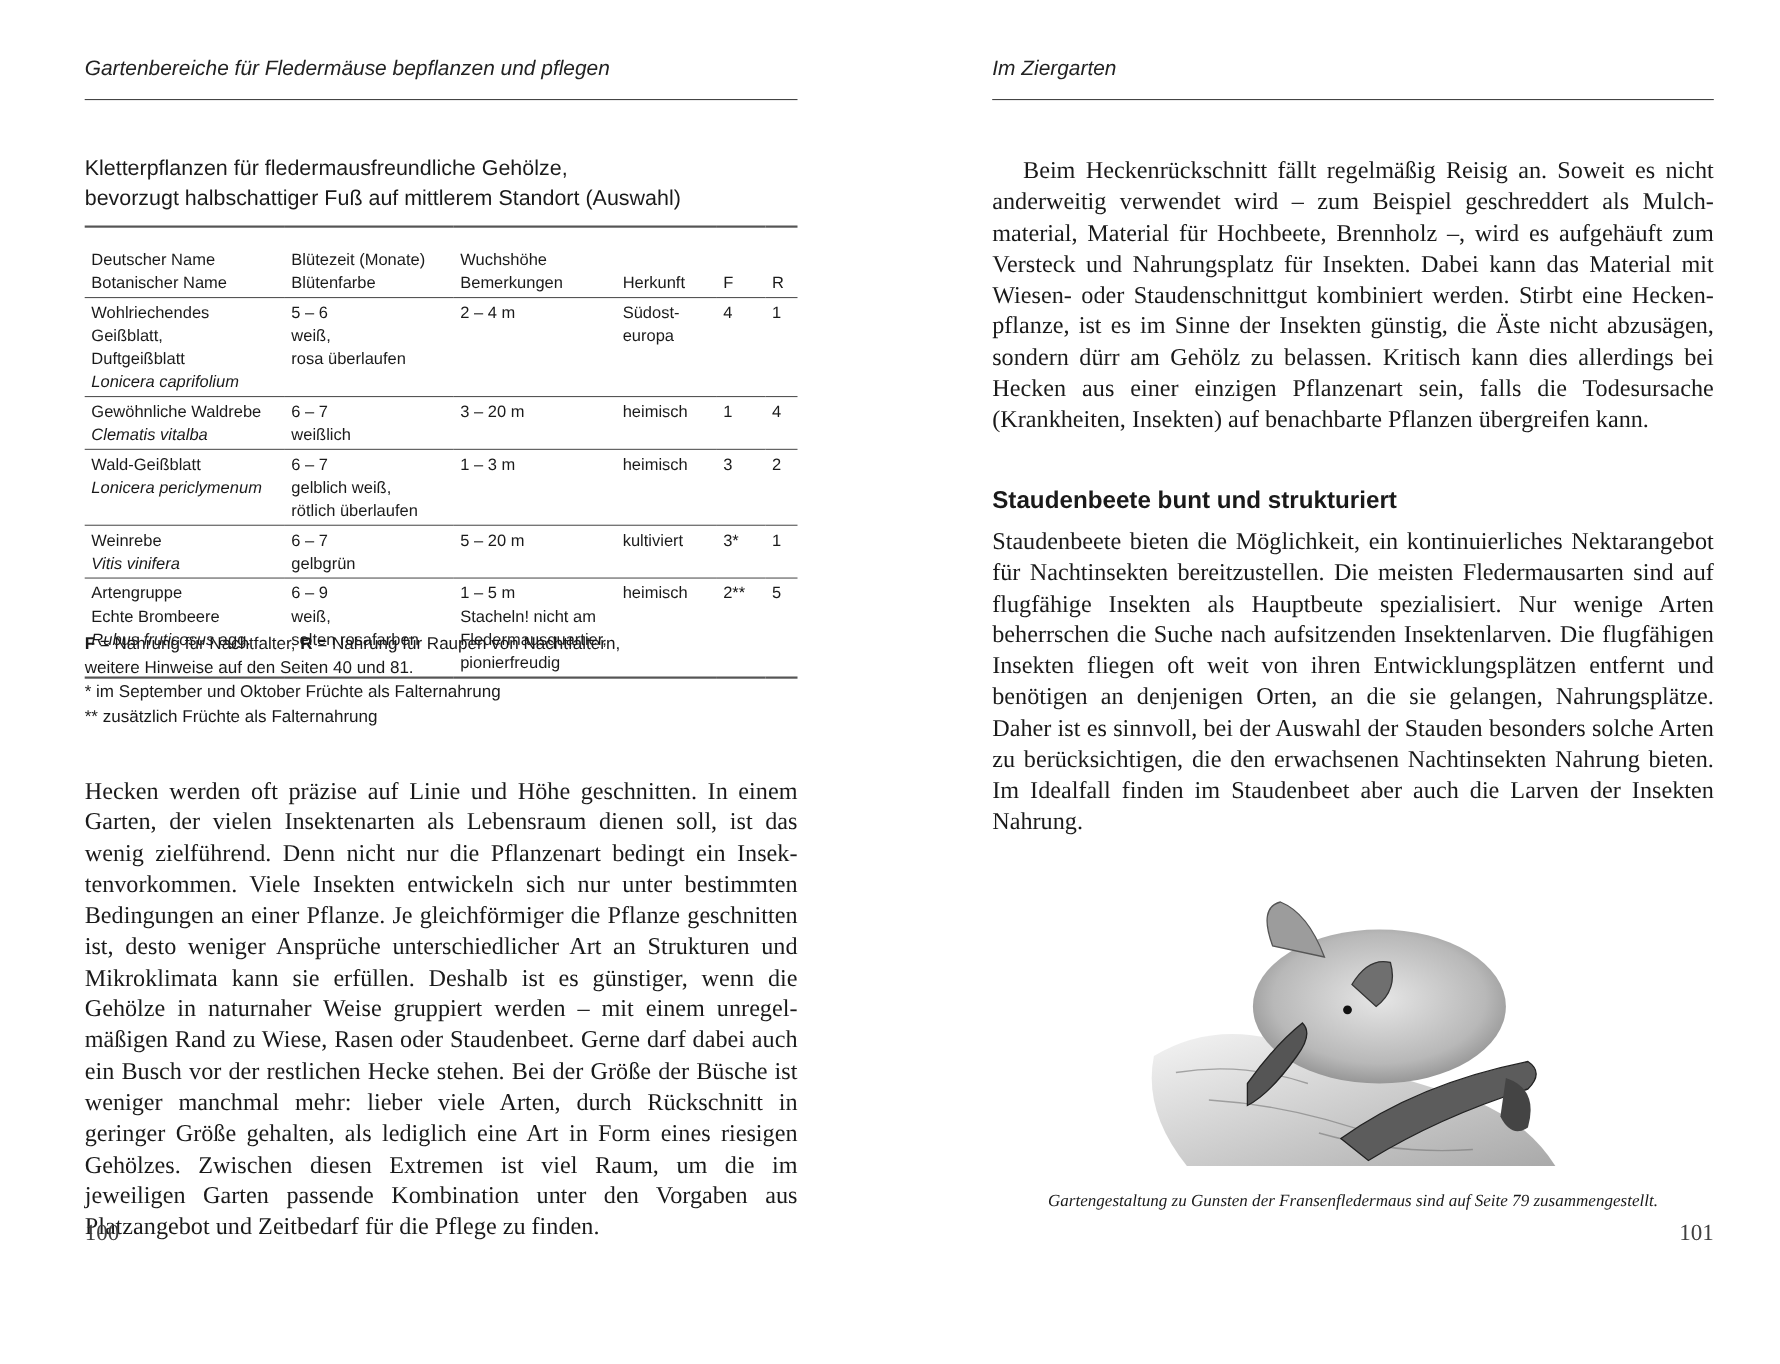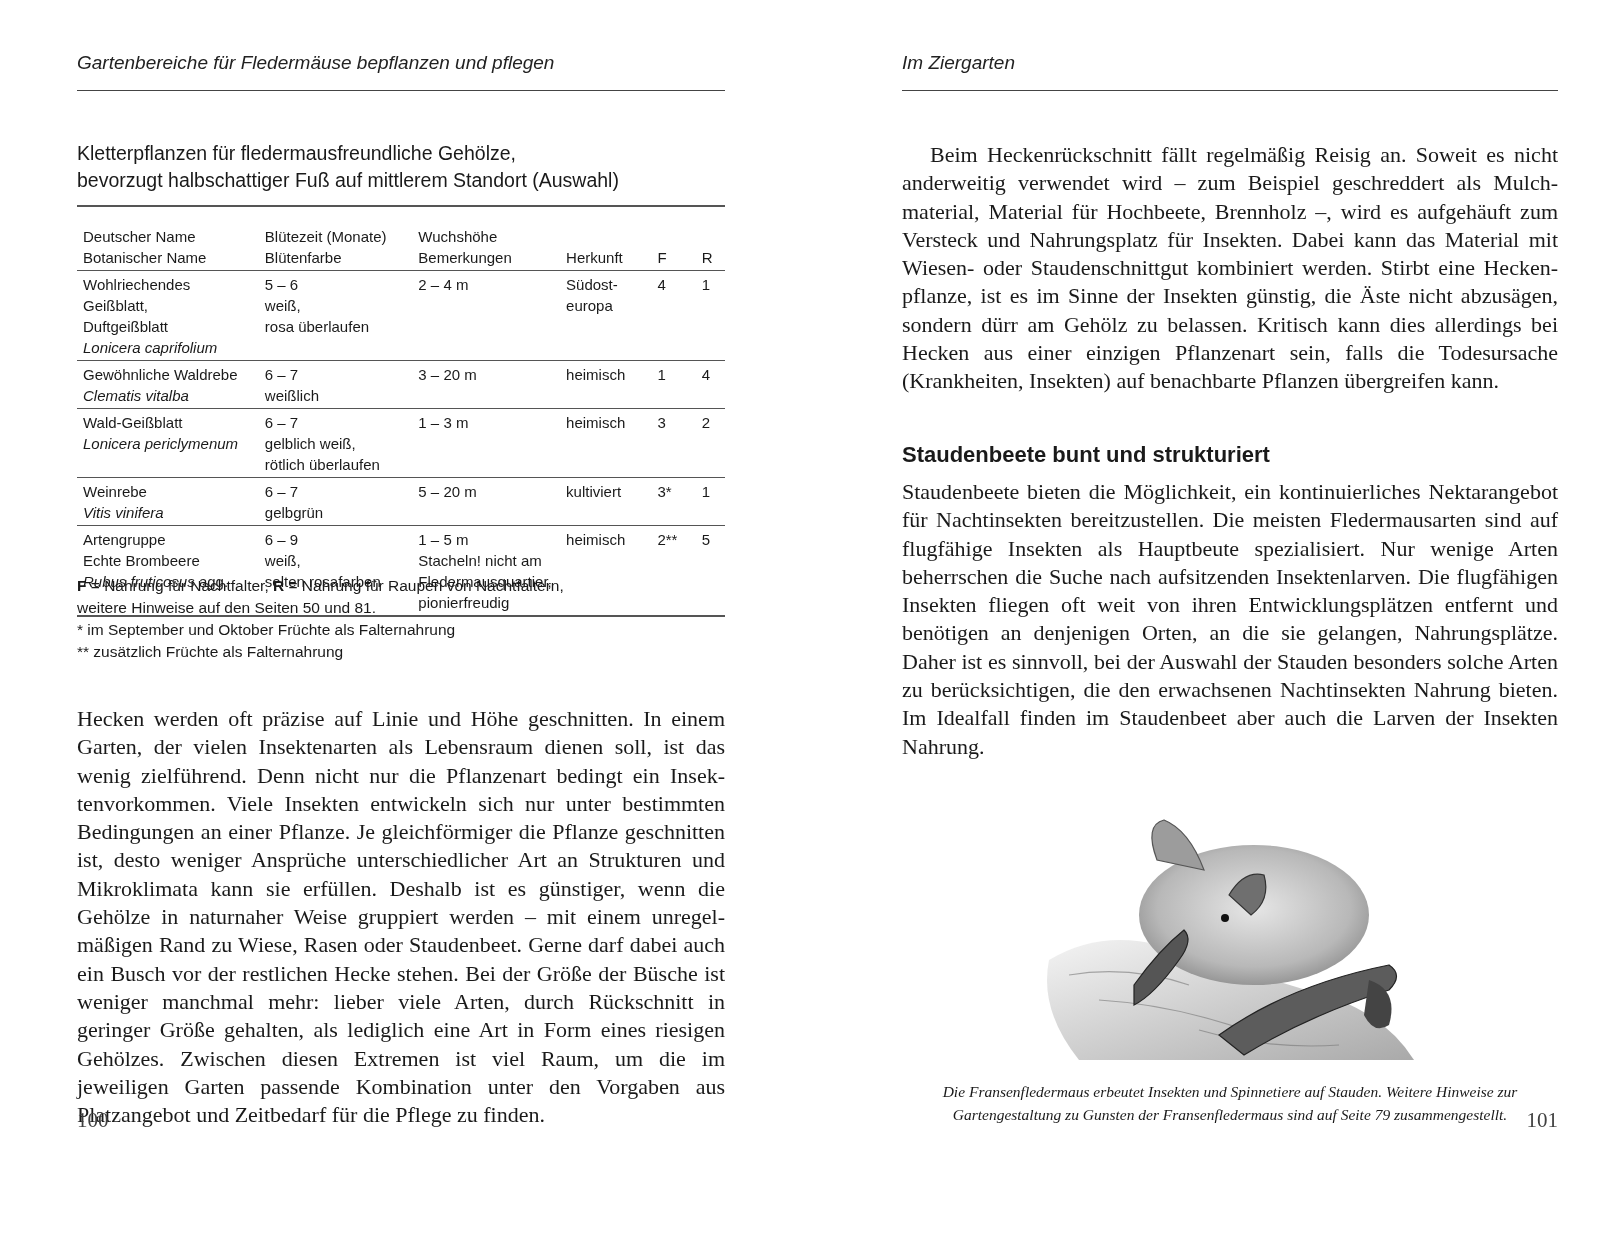--- a/index.html
+++ b/index.html
@@ -159,21 +159,21 @@
             <div>heimisch</div>
           </td>
           <td class="c5">2**</td>
           <td class="c6">5</td>
         </tr>
       </tbody>
   </table>
 
   <div class="footnotes">
     <div><b>F</b><span> = Nahrung für Nachtfalter, </span><b>R</b><span> = Nahrung für Raupen von Nachtfaltern,</span></div>
-    <div>weitere Hinweise auf den Seiten 50 und 81.</div>
+    <div>weitere Hinweise auf den Seiten 40 und 81.</div>
     <div>* im September und Oktober Früchte als Falternahrung</div>
     <div>** zusätzlich Früchte als Falternahrung</div>
   </div>
 
   <p class="body-text" id="left-body" style="margin:0">Hecken werden oft präzise auf Linie und Höhe geschnitten. In einem Garten, der vielen Insektenarten als Lebensraum dienen soll, ist das wenig zielführend. Denn nicht nur die Pflanzenart bedingt ein Insek­tenvorkommen. Viele Insekten entwickeln sich nur unter bestimmten Bedingungen an einer Pflanze. Je gleichförmiger die Pflanze geschnit­ten ist, desto weniger Ansprüche unterschiedlicher Art an Strukturen und Mikroklimata kann sie erfüllen. Deshalb ist es günstiger, wenn die Gehölze in naturnaher Weise gruppiert werden – mit einem unregel­mäßigen Rand zu Wiese, Rasen oder Staudenbeet. Gerne darf dabei auch ein Busch vor der restlichen Hecke stehen. Bei der Größe der Büsche ist weniger manchmal mehr: lieber viele Arten, durch Rück­schnitt in geringer Größe gehalten, als lediglich eine Art in Form eines riesigen Gehölzes. Zwischen diesen Extremen ist viel Raum, um die im jeweiligen Garten passende Kombination unter den Vorgaben aus Platzangebot und Zeitbedarf für die Pflege zu finden.</p>
 
   <div class="folio">100</div>
 </div>
 
 <div class="page" id="page-right">
@@ -204,18 +204,17 @@
       <path d="M118 60 Q105 25 125 20 Q150 30 165 70 Z" fill="#9c9c9c" stroke="#555" stroke-width="1.2"></path>
       <path d="M190 95 Q205 70 225 75 Q232 100 212 115 Z" fill="#6f6f6f" stroke="#333" stroke-width="1.2"></path>
       <circle cx="186" cy="118" r="4" fill="#111"></circle>
       <path d="M95 185 Q120 150 145 130 Q155 140 140 160 Q115 195 95 205 Z" fill="#555" stroke="#222" stroke-width="1.2"></path>
       <path d="M180 235 Q250 185 350 165 Q365 175 350 190 Q270 215 205 255 Z" fill="#5c5c5c" stroke="#222" stroke-width="1.2"></path>
       <path d="M330 180 Q360 190 350 225 Q335 235 325 215 Z" fill="#444"></path>
     </svg>
   </div>
 
   <div class="caption">
-    <div>Die Fransenfledermaus erbeutet Insekten und Spinnetiere auf Stauden. Weitere Hinweise zur</div>
     <div>Gartengestaltung zu Gunsten der Fransenfledermaus sind auf Seite 79 zusammengestellt.</div>
   </div>
 
   <div class="folio">101</div>
 </div>
 
 </body></html>

